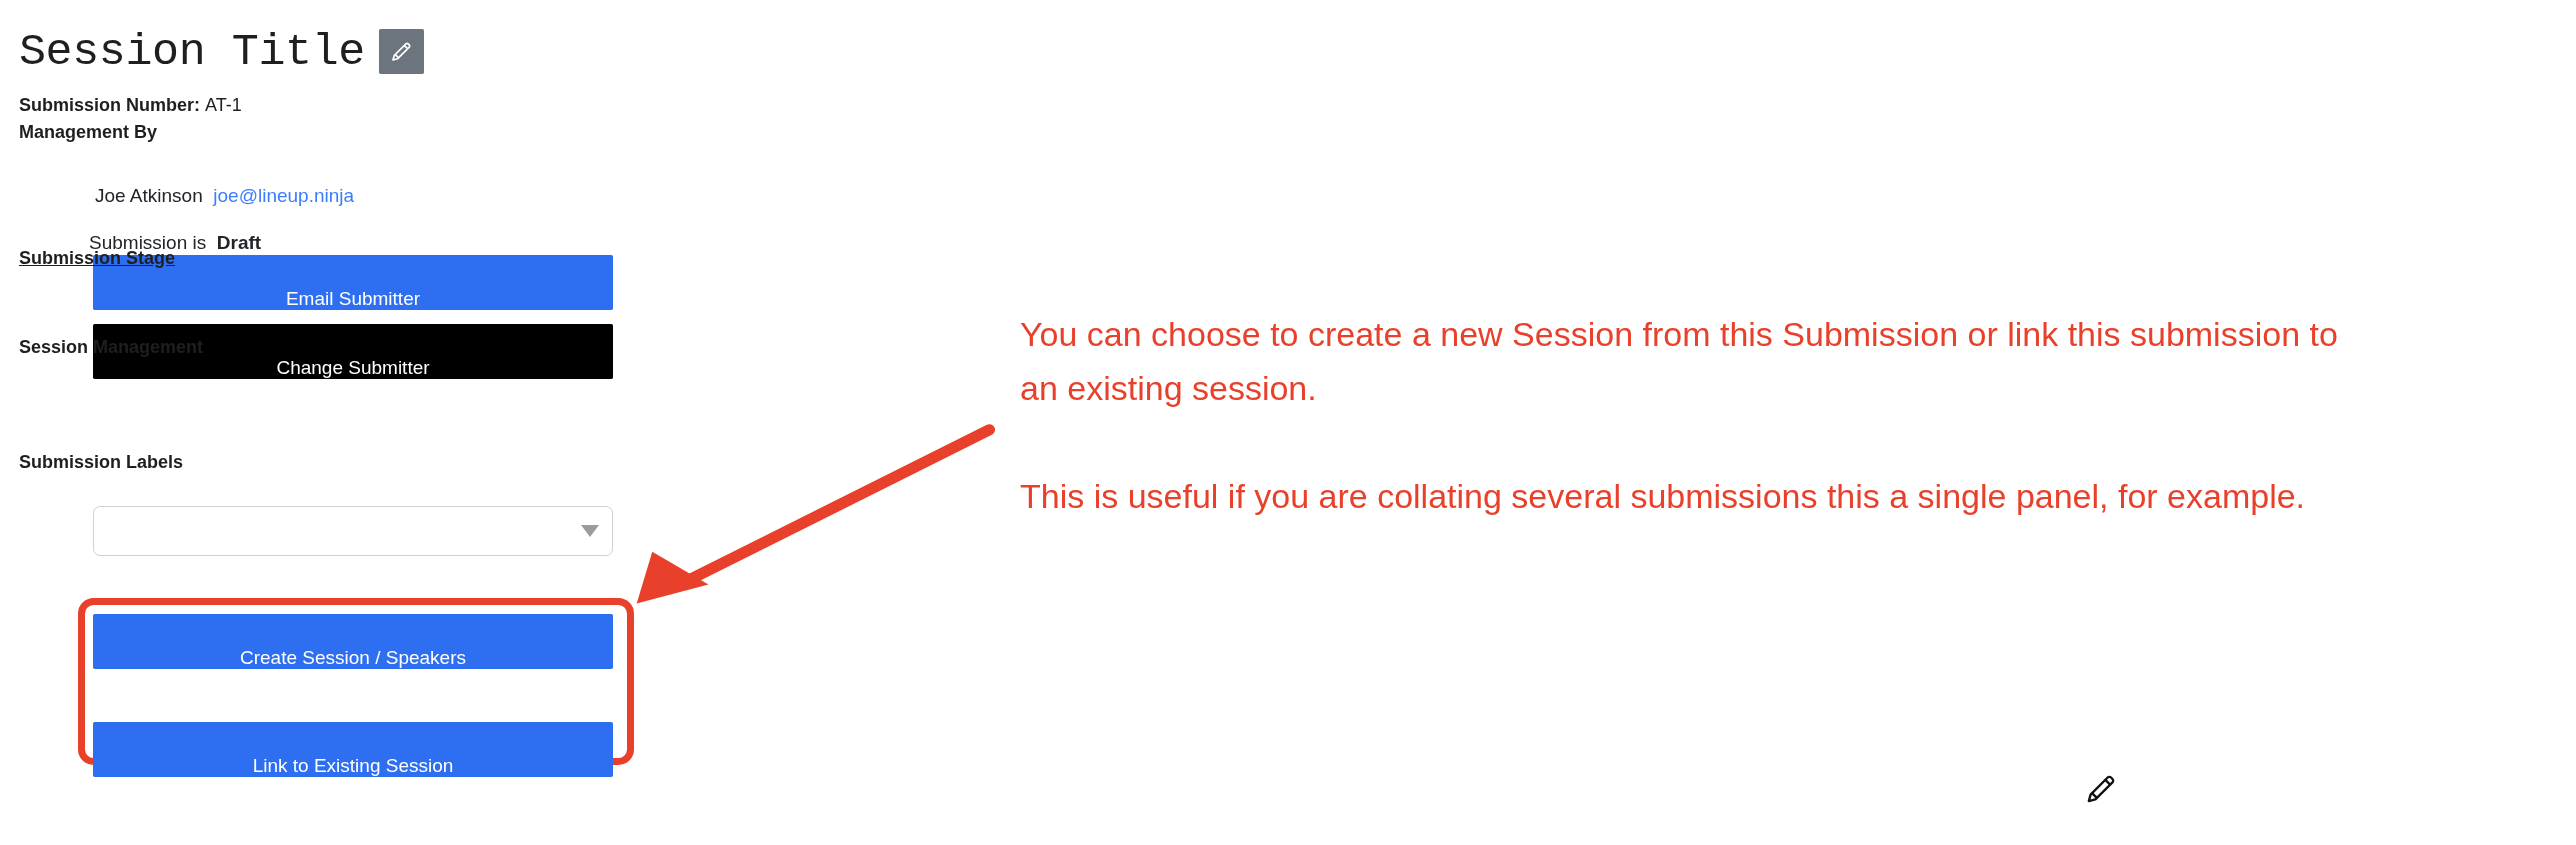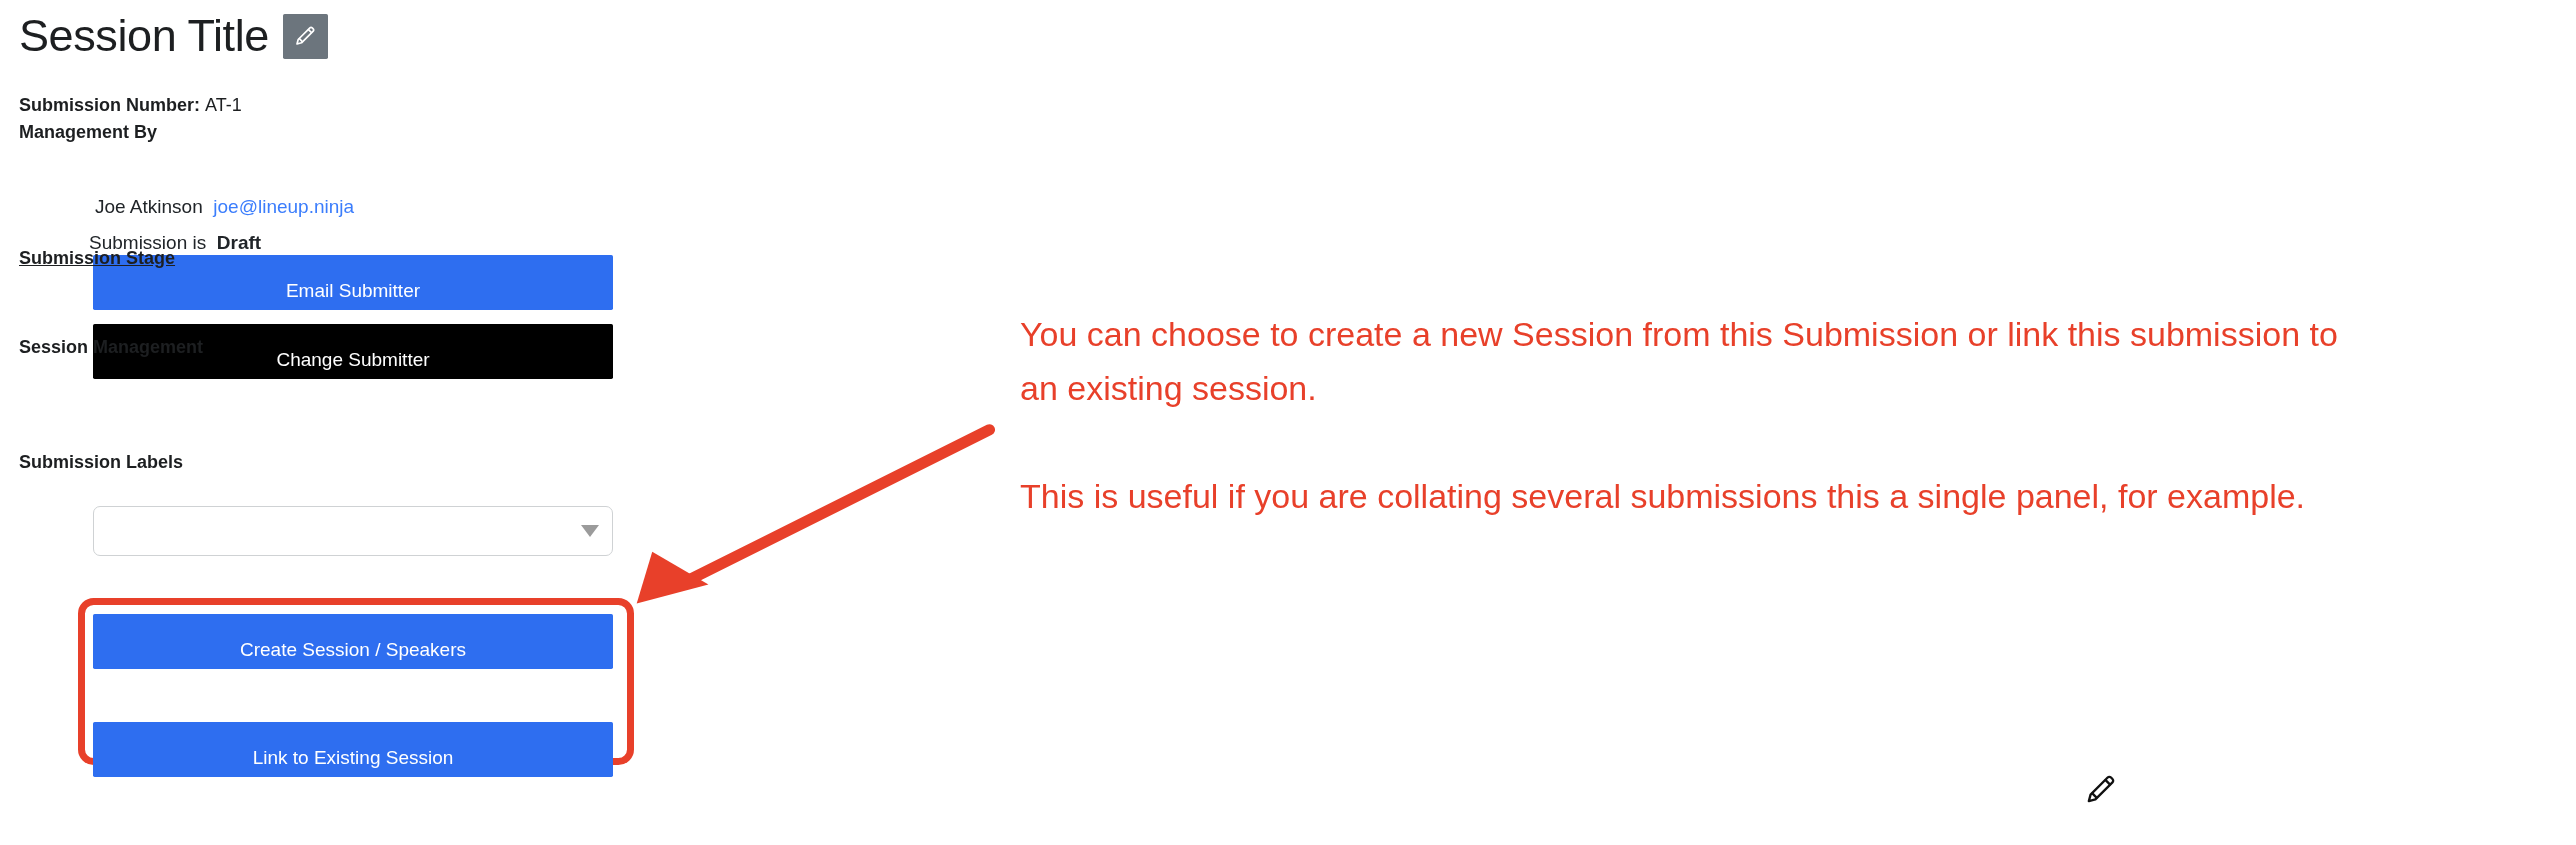--- a/index.html
+++ b/index.html
@@ -24,24 +24,24 @@
     left: 0;
     top: 0;
     width: 657px;
     height: 845px;
   }
 
   
   #title-row {
     position: absolute;
     left: 19px;
-    top: 9px;
+    top: 29px;
     height: 54px;
     display: flex;
-    align-items: center;
+    font-family: Liberation Mono, monospace;
   }
   #page-title {
     font-size: 45px;
     font-weight: 400;
     line-height: 48px;
     letter-spacing: -0.4px;
     color: #1d1f21;
     white-space: nowrap;
   }
   #edit-title-button {
@@ -85,41 +85,41 @@
     color: #3b7dfc;
     text-decoration: none;
     cursor: pointer;
   }
   .indented-value .strong {
     font-weight: bold;
   }
 
   #label-submission-number { top: 54px; }
   #label-submitted-by      { top: 81px; }
-  #submitter-line          { top: 196px; left: 95px; }
+  #submitter-line          { top: 185px; left: 95px; }
   #label-submission-stage  { top: 207px; text-decoration: underline; }
   #stage-value             { top: 232px; left: 89px; }
   #label-session-mgmt      { top: 296px; }
   #label-submission-labels { top: 411px; }
 
   
   .wide-btn {
     position: absolute;
     left: 93px;
     width: 520px;
     height: 55px;
     border: 0;
     border-radius: 1.7px;
     color: #ffffff;
     font-family: "Liberation Sans", sans-serif;
     font-size: 19px;
     line-height: 55px;
     text-align: center;
     cursor: pointer;
-    padding: 8px;
+    padding: 16px;
     box-sizing: border-box;
   }
   .wide-btn.primary { background: #2e6ef0; }
   .wide-btn.secondary { background: #000000; }
 
   #email-submitter-button  { top: 255px; }
   #change-submitter-button { top: 324px; }
 
   
   #stage-select-wrap {

